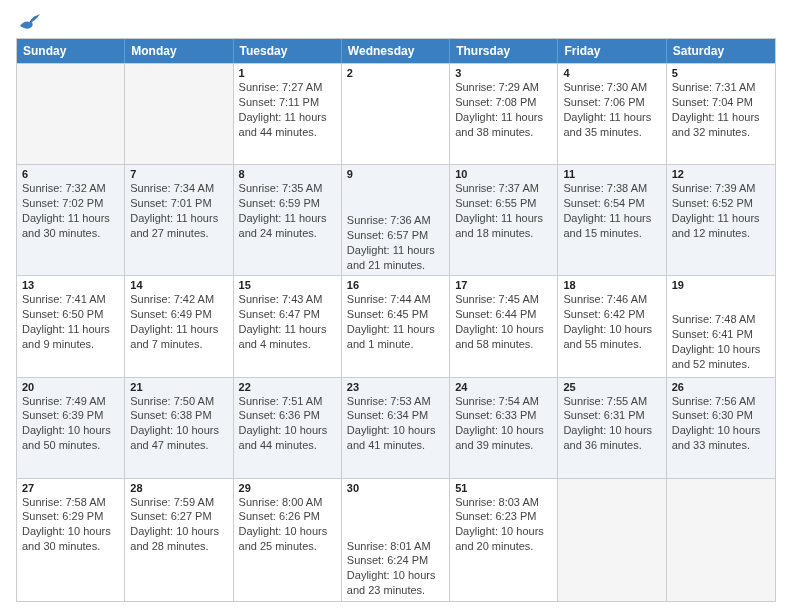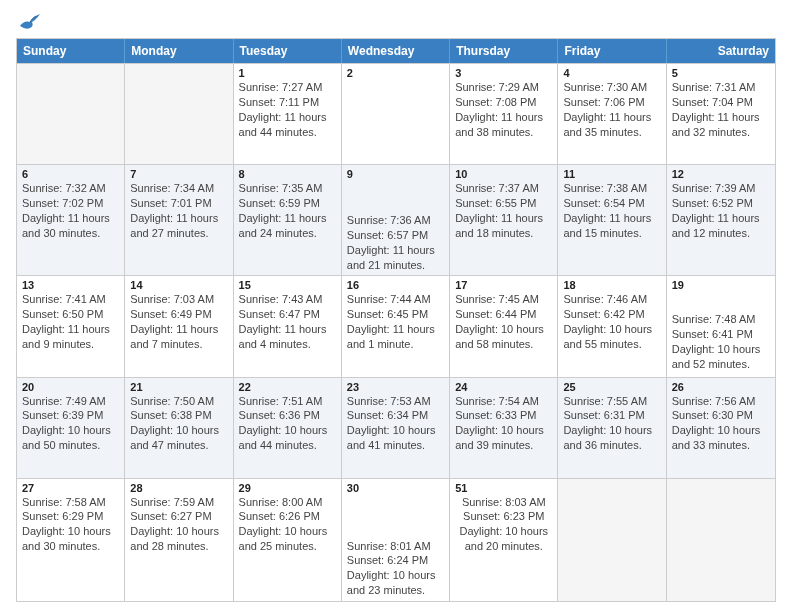--- a/index.html
+++ b/index.html
@@ -74,21 +74,20 @@
     .cal-header-cell {
       color: #fff;
       font-size: 12px;
       font-weight: bold;
       padding: 5px 6px;
       text-align: left;
       border-right: 1px solid #5a9fd4;
     }
     .cal-header-cell:last-child {
       border-right: none;
-      text-align: right;
     }
     .cal-body {
       flex: 1;
       display: flex;
       flex-direction: column;
     }
     .cal-row {
       display: grid;
       grid-template-columns: repeat(7, 1fr);
       flex: 1;
@@ -233,21 +232,21 @@
         </div>
         <div class="cal-row">
           <div class="cal-cell">
             <div class="day-number">13</div>
             <div class="day-info" style="white-space: pre-line;">Sunrise: 7:41 AM
 Sunset: 6:50 PM
 Daylight: 11 hours and 9 minutes.</div>
           </div>
           <div class="cal-cell">
             <div class="day-number">14</div>
-            <div class="day-info" style="white-space: pre-line;">Sunrise: 7:03 AM
+            <div class="day-info" style="white-space: pre-line;">Sunrise: 7:42 AM
 Sunset: 6:49 PM
 Daylight: 11 hours and 7 minutes.</div>
           </div>
           <div class="cal-cell">
             <div class="day-number">15</div>
             <div class="day-info" style="white-space: pre-line;">Sunrise: 7:43 AM
 Sunset: 6:47 PM
 Daylight: 11 hours and 4 minutes.</div>
           </div>
           <div class="cal-cell">
@@ -339,21 +338,21 @@
 Daylight: 10 hours and 25 minutes.</div>
           </div>
           <div class="cal-cell">
             <div class="day-number">30</div>
             <div class="day-info" style="white-space: pre-line; margin-top: 44px;">Sunrise: 8:01 AM
 Sunset: 6:24 PM
 Daylight: 10 hours and 23 minutes.</div>
           </div>
           <div class="cal-cell">
             <div class="day-number">51</div>
-            <div class="day-info" style="white-space: pre-line; text-align: center;">Sunrise: 8:03 AM
+            <div class="day-info" style="white-space: pre-line;">Sunrise: 8:03 AM
 Sunset: 6:23 PM
 Daylight: 10 hours and 20 minutes.</div>
           </div>
           <div class="cal-cell empty"></div>
           <div class="cal-cell empty"></div>
         </div>
       </div>
   </div>
 </div>
 

